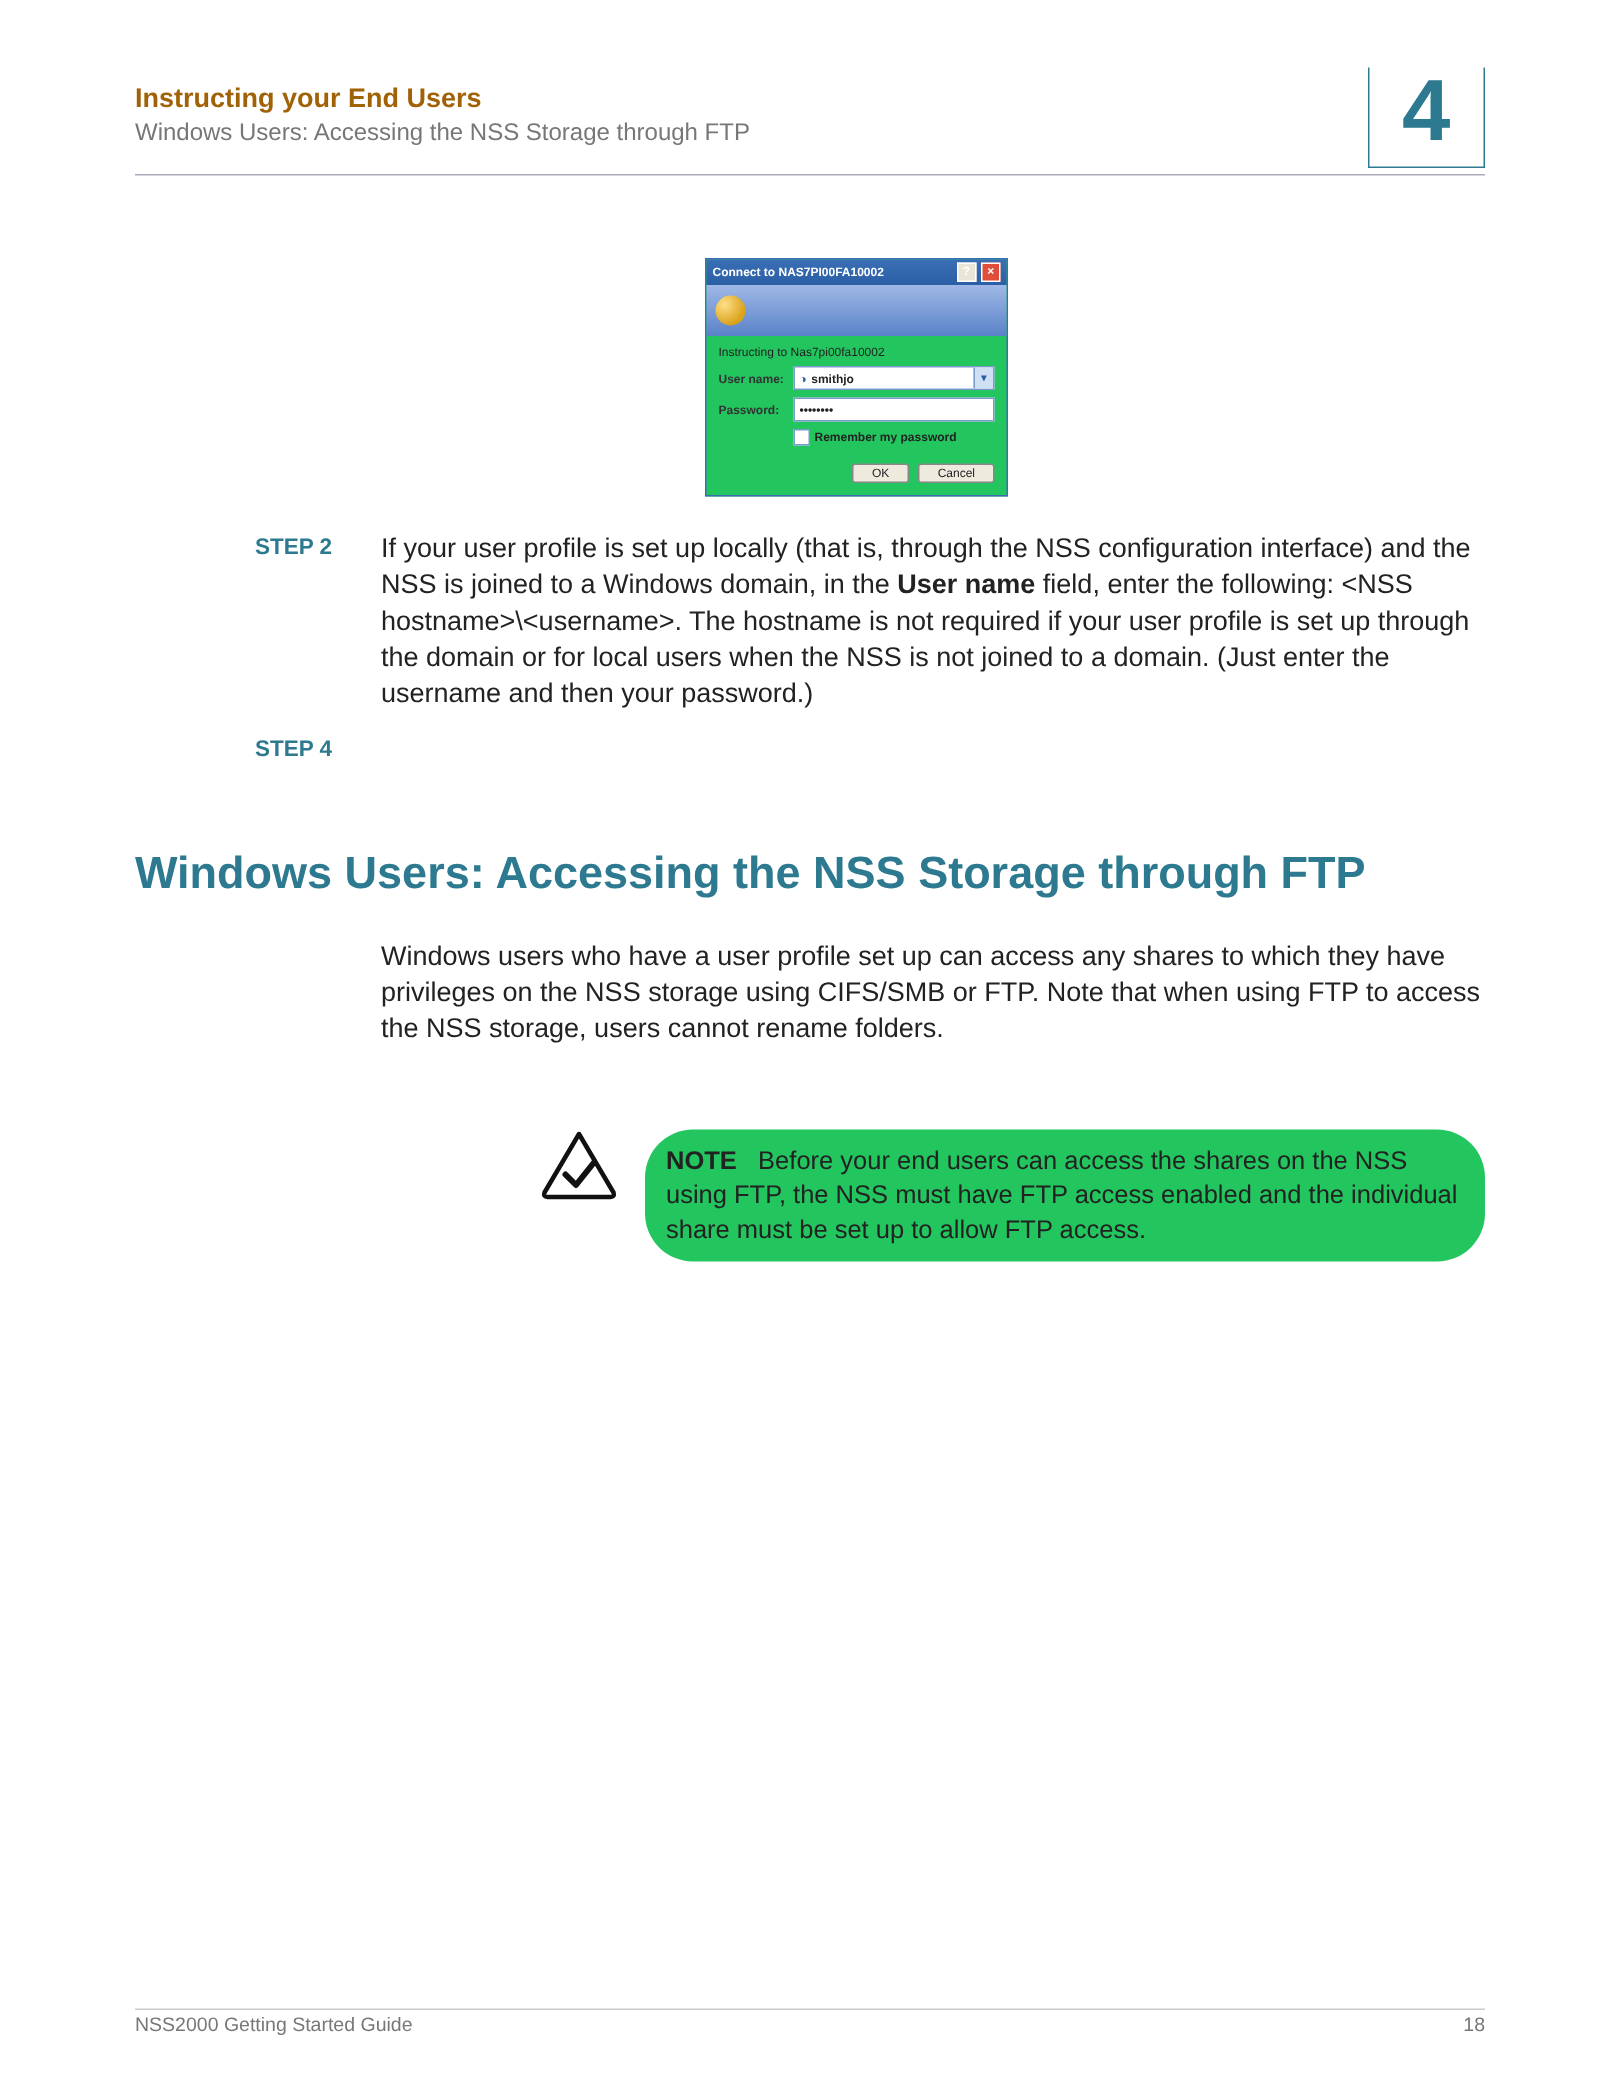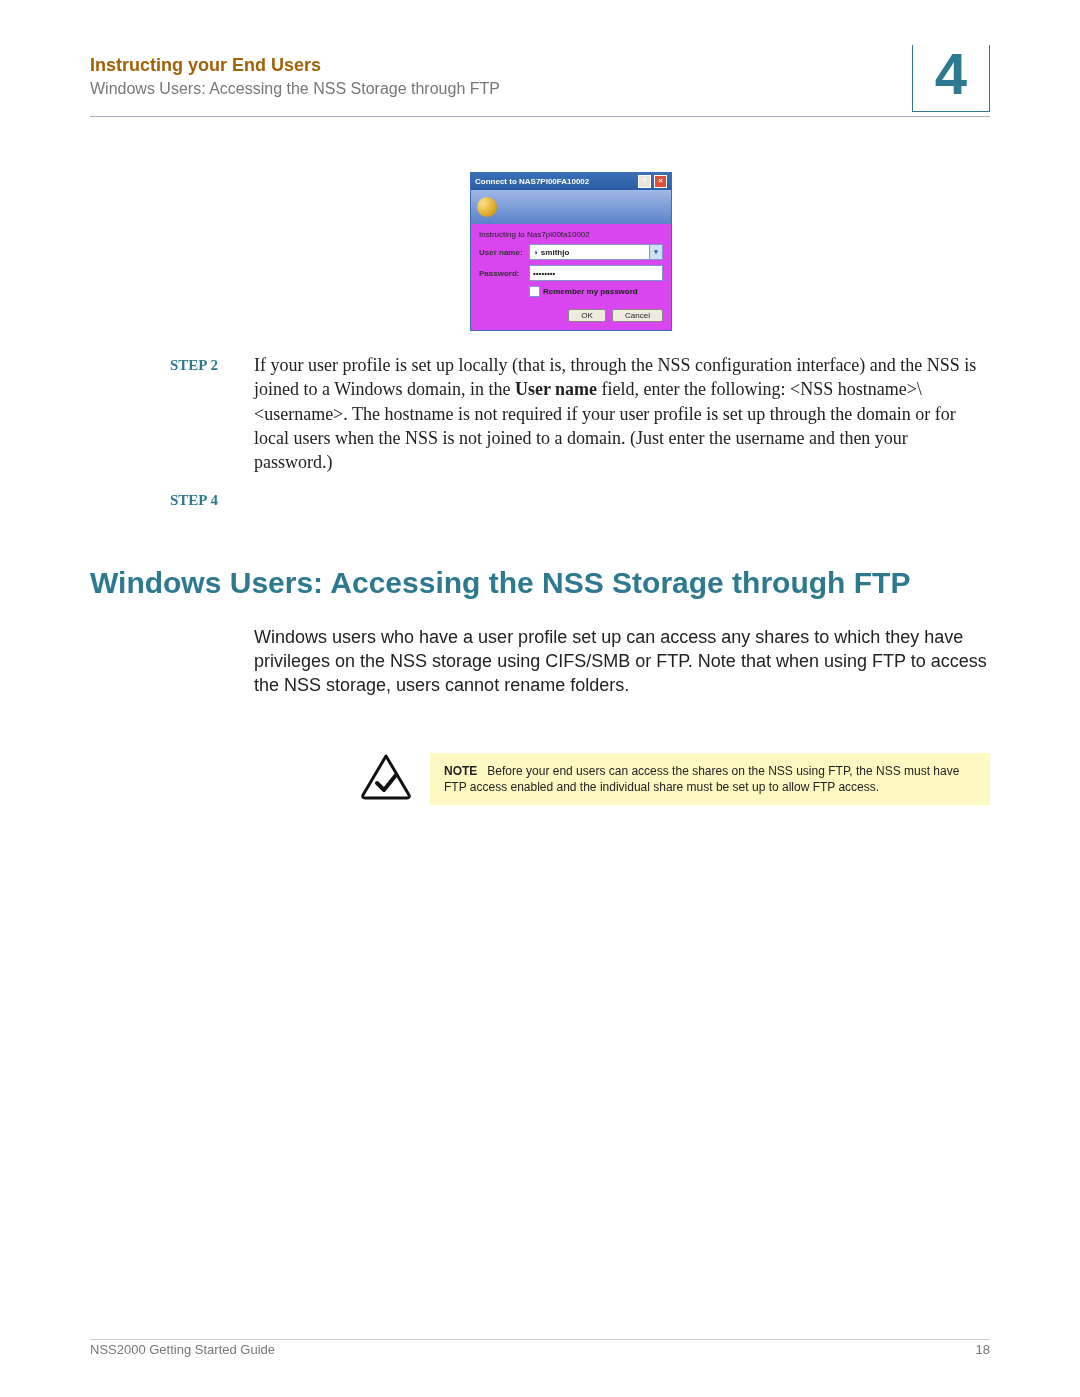--- a/index.html
+++ b/index.html
@@ -45,21 +45,21 @@
     border-top: 1px solid #aab;
     margin: 18px 0 0 0;
   }
   .content { margin-top: 55px; }
   .dialog-fig {
     margin-left: 380px;
     width: 200px;
     border: 1px solid #3a6eb5;
     font-family: Tahoma, Arial, sans-serif;
     font-size: 8px;
-    background: #d946ef;
+    background: #22c55e;
   }
   .dialog-titlebar {
     background: linear-gradient(#3a6eb5,#2a5ea5);
     color: #fff;
     font-weight: bold;
     padding: 2px 4px;
     display: flex;
     justify-content: space-between;
     align-items: center;
     font-size: 8px;
@@ -118,21 +118,21 @@
   .d-btn {
     display:inline-block;
     border:1px solid #888;
     background:#eeeade;
     padding:1px 12px;
     margin-left:4px;
     font-size:8px;
     border-radius:2px;
   }
   .steps { margin-top: 22px; }
-  .step-row { display:flex; margin-top: 14px; font-size: 18px; color:#222; line-height:1.35;font-family:Liberation Serif, serif; }
+  .step-row { display:flex; margin-top: 14px; font-size: 18px; color:#222; line-height:1.35; }
   .step-label {
     width: 70px;
     min-width:70px;
     color:#2d7a90;
     font-weight:bold;
     font-size:15px;
     margin-left: 80px;
     padding-top:2px;
     white-space:nowrap;
   }
@@ -153,25 +153,26 @@
     margin: 55px 0 0 270px;
     display:flex;
     align-items:flex-start;
     gap:18px;
   }
   .note-icon {
     width:52px;
   }
   .note-icon svg { width:52px; height:48px; }
   .note-text {
-    background:#fef9c3;
+    background:#22c55e;
     padding:10px 14px;
-    font-size:12px;
+    font-size:17px;
     line-height:1.35;
     flex:1;
+    border-radius:32px;
   }
   .footer {
     position:absolute;
     bottom:40px;
     left:90px; right:90px;
     border-top:1px solid #ccc;
     padding-top:2px;
     display:flex;
     justify-content:space-between;
     color:#777;

